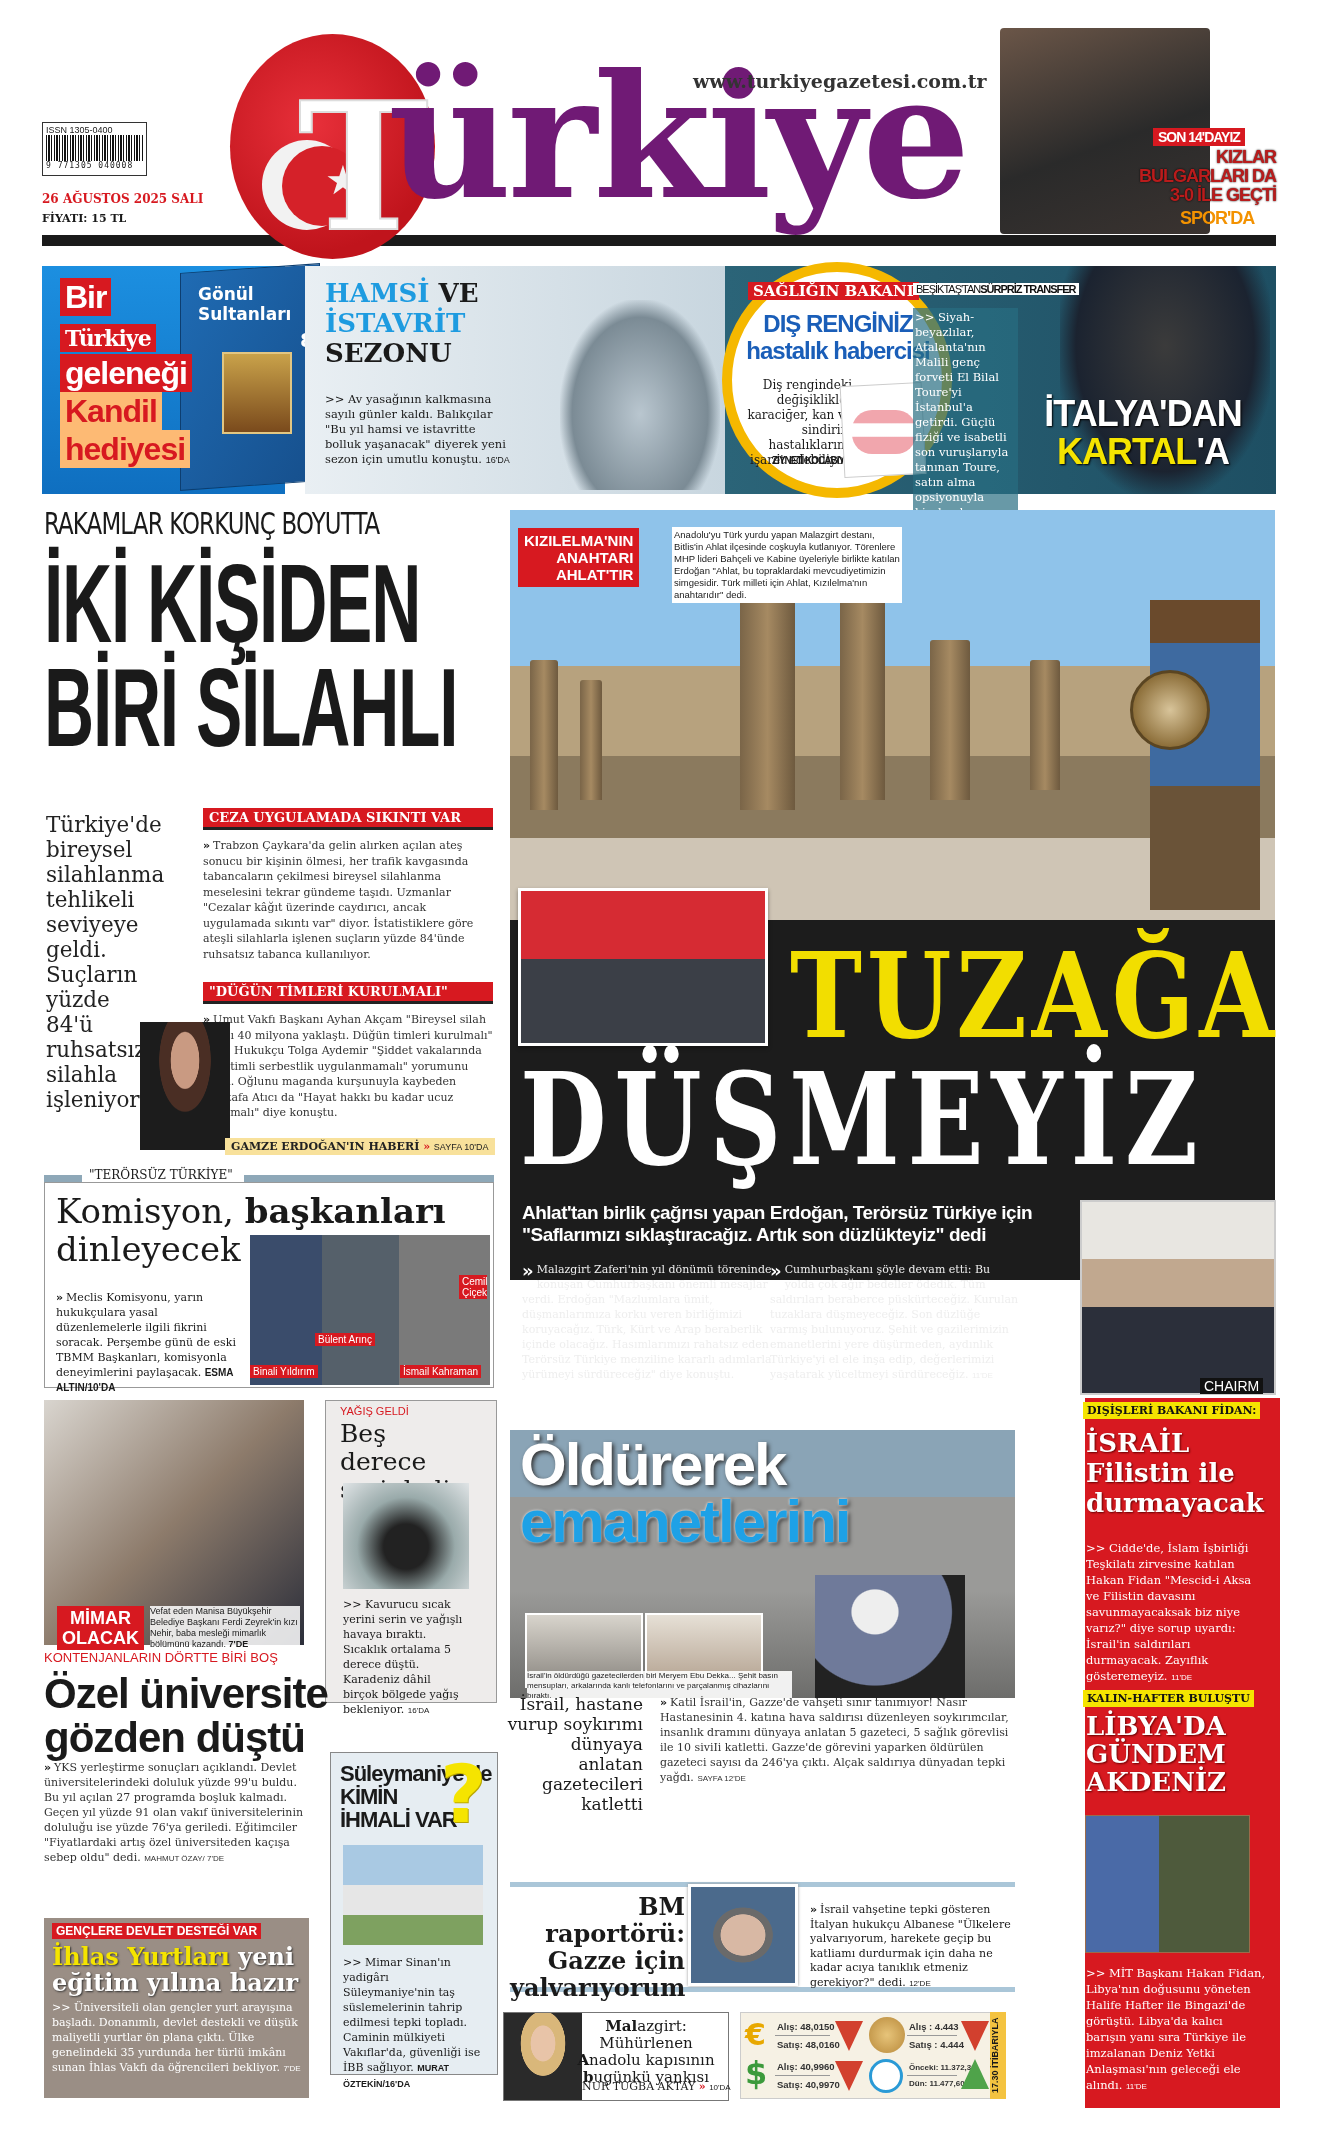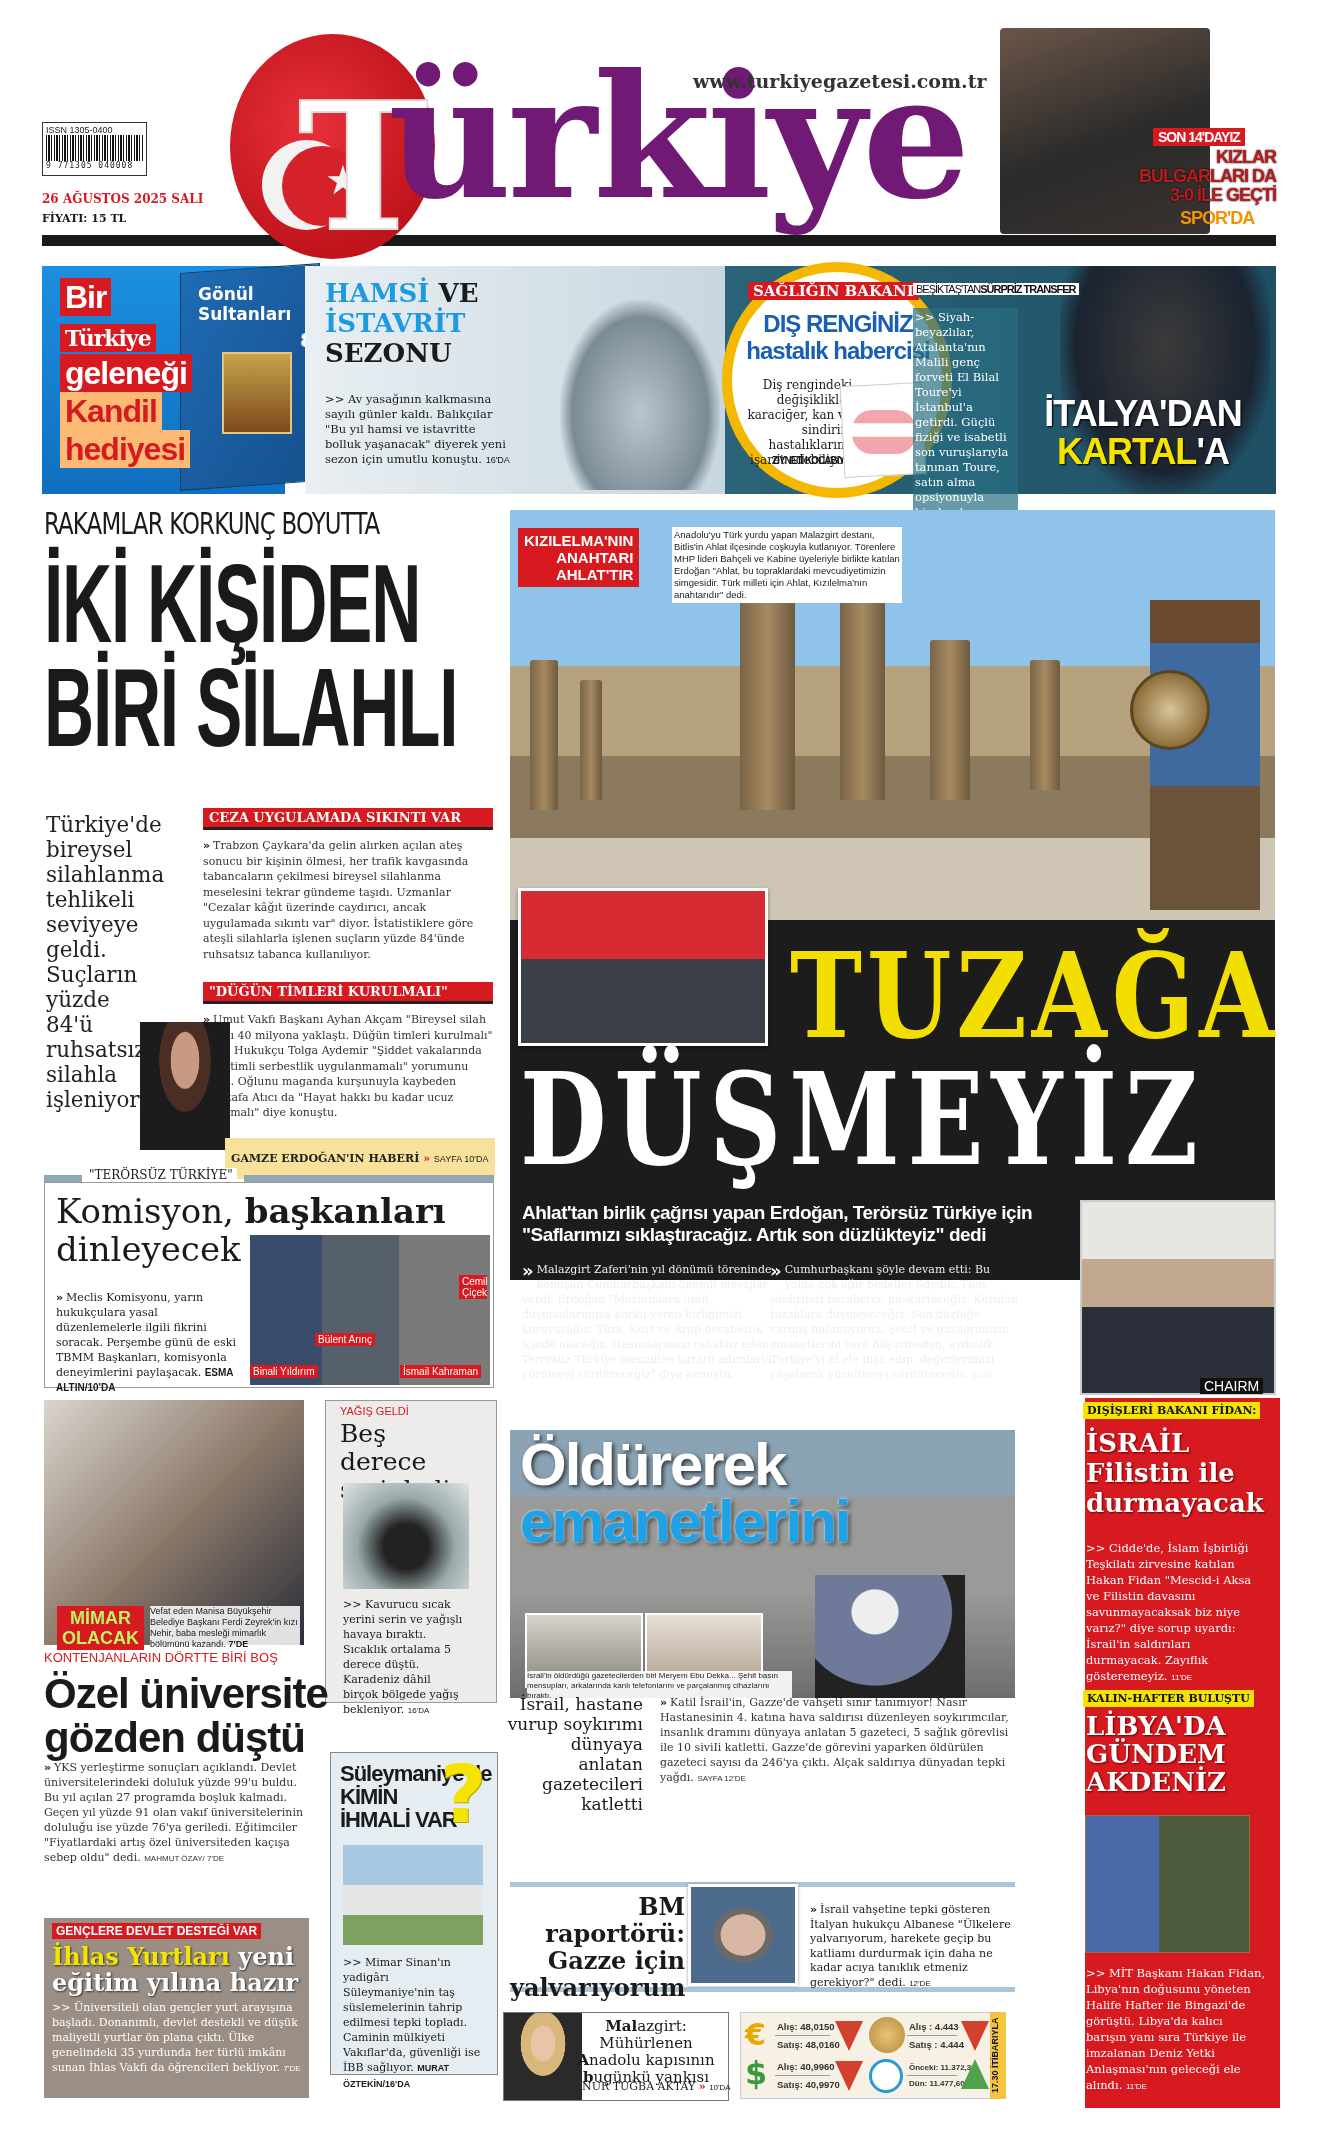--- a/index.html
+++ b/index.html
@@ -57,36 +57,36 @@
 #lead-kicker{left:44px;top:505px;font-size:31px;font-family:"DejaVu Sans",sans-serif;letter-spacing:-1px;font-stretch:condensed;transform:scaleX(.82);transform-origin:left}
 #lead-title{left:44px;top:552px;width:460px;font-size:112px;line-height:104px;font-family:"Liberation Sans",sans-serif;font-weight:bold;transform:scaleX(.62);transform-origin:left;white-space:nowrap;letter-spacing:-2px}
 #lead-summary{left:46px;top:812px;width:112px;font-size:21.5px;line-height:25px;font-family:"DejaVu Serif",serif;color:#222}
 .sec-red{background:#d71920;color:#fff;font-size:13px;font-weight:bold;padding:2px 6px;border-bottom:3px solid #222;font-family:"DejaVu Serif",serif}
 #ceza-head{left:203px;top:808px;width:290px}
 #ceza-body{left:203px;top:838px;width:292px;font-size:11px;line-height:15.5px;color:#333}
 #dugun-head{left:203px;top:982px;width:290px}
 #dugun-body{left:203px;top:1012px;width:292px;font-size:11px;line-height:15.5px;color:#333}
 .quote-mark{font-family:"DejaVu Sans",sans-serif;font-weight:bold;color:#111;margin-right:3px}
 #reporter{left:140px;top:1022px;width:90px;height:128px;background:radial-gradient(ellipse at 50% 30%,#c99a82 0 22%,#4a2e24 23% 40%,#1c1c1c 41%)}
-#byline{left:225px;top:1138px;width:270px;background:#f8e19b;font-size:11px;font-weight:bold;padding:14px 6px;color:#222}
+#byline{left:225px;top:1138px;width:270px;background:#f8e19b;font-size:11px;font-weight:bold;padding:2px 6px;color:#222}
 #byline .ref{font-weight:normal;font-size:9px;font-family:"Liberation Sans",sans-serif}
 
 #teror-bar{left:44px;top:1172px;width:450px;height:10px}
 #teror-bar .line{position:absolute;top:3px;height:8px;background:#8ea8b8}
 #teror-label{left:85px;top:1168px;background:#fff;padding:0 4px;font-size:12px}
 #komisyon-box{left:44px;top:1182px;width:450px;height:206px;border:1px solid #999}
 #komisyon-title{left:56px;top:1192px;font-size:34px;line-height:38px;font-family:"DejaVu Serif",serif}
 #komisyon-title b{font-weight:bold}
 #komisyon-body{left:56px;top:1290px;width:185px;font-size:11px;line-height:15px}
 #komisyon-photos{left:250px;top:1235px;width:240px;height:150px;background:linear-gradient(90deg,#3a4c6b 0 30%,#55606a 30% 62%,#7a7a7a 62%)}
 .name-tag{position:absolute;background:#d71920;color:#fff;font-size:10px;padding:1px 3px;font-family:"Liberation Sans",sans-serif}
 
 
 #mimar-photo{left:44px;top:1400px;width:260px;height:245px;background:linear-gradient(135deg,#d9d5cf,#8d7b6b 50%,#2b2e3a)}
-#mimar-badge{left:57px;top:1606px;background:#d71920;color:#bef264;font-size:18px;line-height:20px;padding:2px 5px;text-align:center;font-family:"Liberation Sans",sans-serif;font-weight:bold}
+#mimar-badge{left:57px;top:1606px;background:#d71920;color:#ffffff;font-size:18px;line-height:20px;padding:2px 5px;text-align:center;font-family:"Liberation Sans",sans-serif;font-weight:bold}
 #mimar-caption{left:150px;top:1606px;width:150px;background:rgba(255,255,255,.85);font-size:9px;line-height:11px;font-family:"Liberation Sans",sans-serif}
 
 
 #yagis-box{left:325px;top:1400px;width:172px;height:303px;border:1px solid #999;background:#eeeceb}
 #yagis-tag{left:340px;top:1405px;color:#d71920;font-size:11px;font-family:"Liberation Sans",sans-serif}
 #yagis-title{left:340px;top:1420px;font-size:25px;line-height:28px;font-family:"DejaVu Serif",serif}
 #yagis-photo{left:343px;top:1483px;width:126px;height:106px;background:radial-gradient(ellipse at 50% 60%,#222 0 25%,#9aa 55%,#e0e4e6)}
 #yagis-body{left:343px;top:1597px;width:126px;font-size:11px;line-height:15px}
 
 

